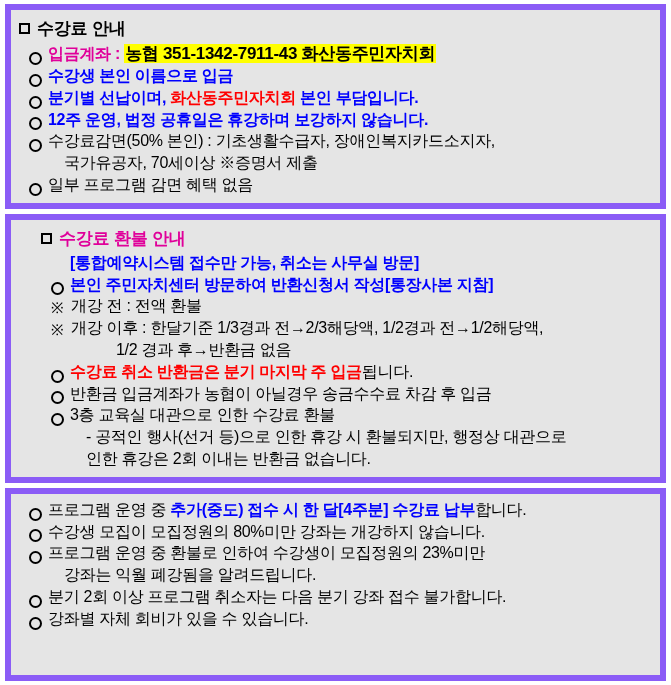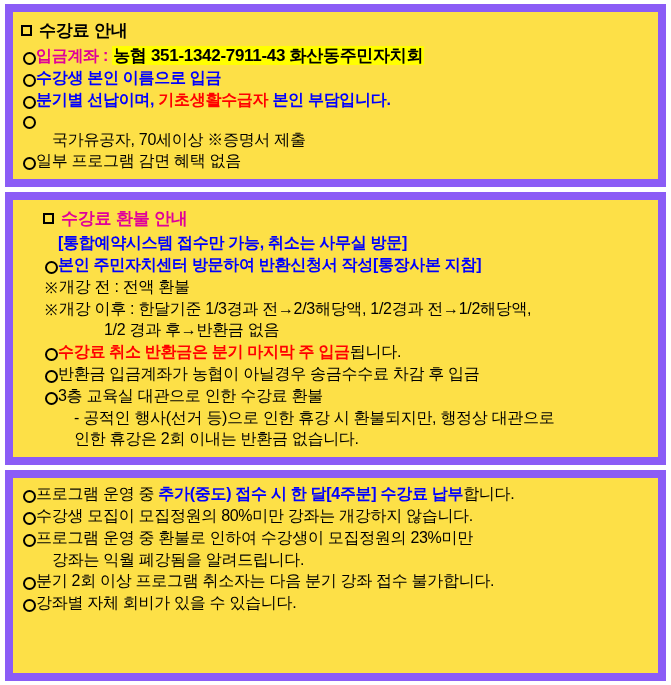--- a/index.html
+++ b/index.html
@@ -17,24 +17,24 @@
   .page {
     width: 671px;
     height: 685px;
     box-sizing: border-box;
     padding: 4px 5px;
     display: flex;
     flex-direction: column;
     gap: 5px;
   }
   .section {
-    border: 8px solid #8b5cf6;
+    border: 6px solid #8b5cf6;
     box-sizing: border-box;
     padding: 5px 6px 6px 6px;
-    background: #fde047;
+    background: #e5e5e5;
   }
   .sec1 { flex: 0 0 auto; }
   .sec2 { flex: 0 0 auto; padding-left: 28px; }
   .sec3 { flex: 1 1 auto; }
 
   .sec-head {
     display: flex;
     align-items: center;
     gap: 7px;
     margin: 2px 0 3px 2px;
@@ -49,22 +49,23 @@
   }
   .sec-title {
     font-size: 17px;
     font-weight: bold;
     letter-spacing: -0.2px;
   }
   .t-mag { color: #e0009a; }
 
   .line {
     display: flex;
-    align-items: center;
-    margin: 1px 4px;
+    align-items: flex-end;
+    gap: 6px;
+    margin: 1px 12px;
     line-height: 1.30;
   }
   .bullet {
     flex: 0 0 auto;
     width: 13px;
     height: 13px;
     border: 2px solid #000;
     border-radius: 50%;
     box-sizing: border-box;
     margin-top: 4px;
@@ -108,24 +109,29 @@
       <div class="line">
         <span class="bullet"></span>
         <div class="txt"><span class="mag b">입금계좌 : </span><span class="hl black">농협 351-1342-7911-43 화산동주민자치회</span></div>
       </div>
       <div class="line">
         <span class="bullet"></span>
         <div class="txt"><span class="blue b">수강생 본인 이름으로 입금</span></div>
       </div>
       <div class="line">
         <span class="bullet"></span>
-        <div class="txt"><span class="blue b">분기별 선납이며, </span><span class="red b">기초생활수급자 </span><span class="blue b">본인 부담입니다.</span></div>
-      </div>
-      <div class="line">
-        <span class="bullet"></span>
+        <div class="txt"><span class="blue b">분기별 선납이며, </span><span class="red b">화산동주민자치회 </span><span class="blue b">본인 부담입니다.</span></div>
+      </div>
+      <div class="line">
+        <span class="bullet"></span>
+        <div class="txt"><span class="blue b">12주 운영, </span><span class="blue b">법정 공휴일은 휴강하며 보강하지 않습니다.</span></div>
+      </div>
+      <div class="line">
+        <span class="bullet"></span>
+        <div class="txt"><span class="black">수강료감면(50% 본인) : 기초생활수급자, 장애인복지카드소지자,</span></div>
       </div>
       <div class="line">
         <span class="bullet-none"></span>
         <div class="txt" style="margin-left: 16px;"><span class="black">국가유공자, 70세이상 ※증명서 제출</span></div>
       </div>
       <div class="line">
         <span class="bullet"></span>
         <div class="txt"><span class="black">일부 프로그램 감면 혜택 없음</span></div>
       </div>
     </div>

